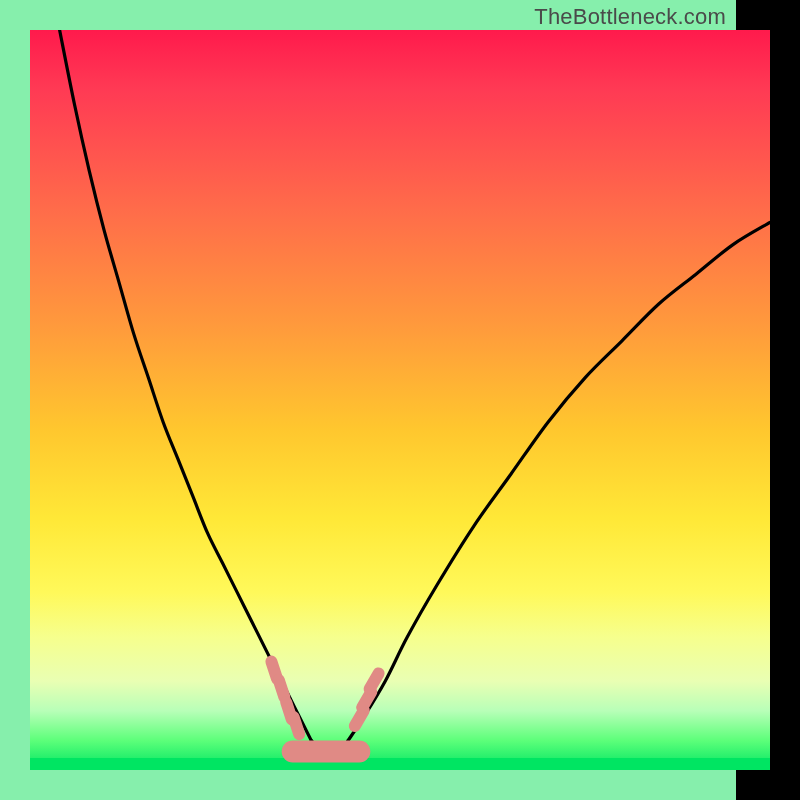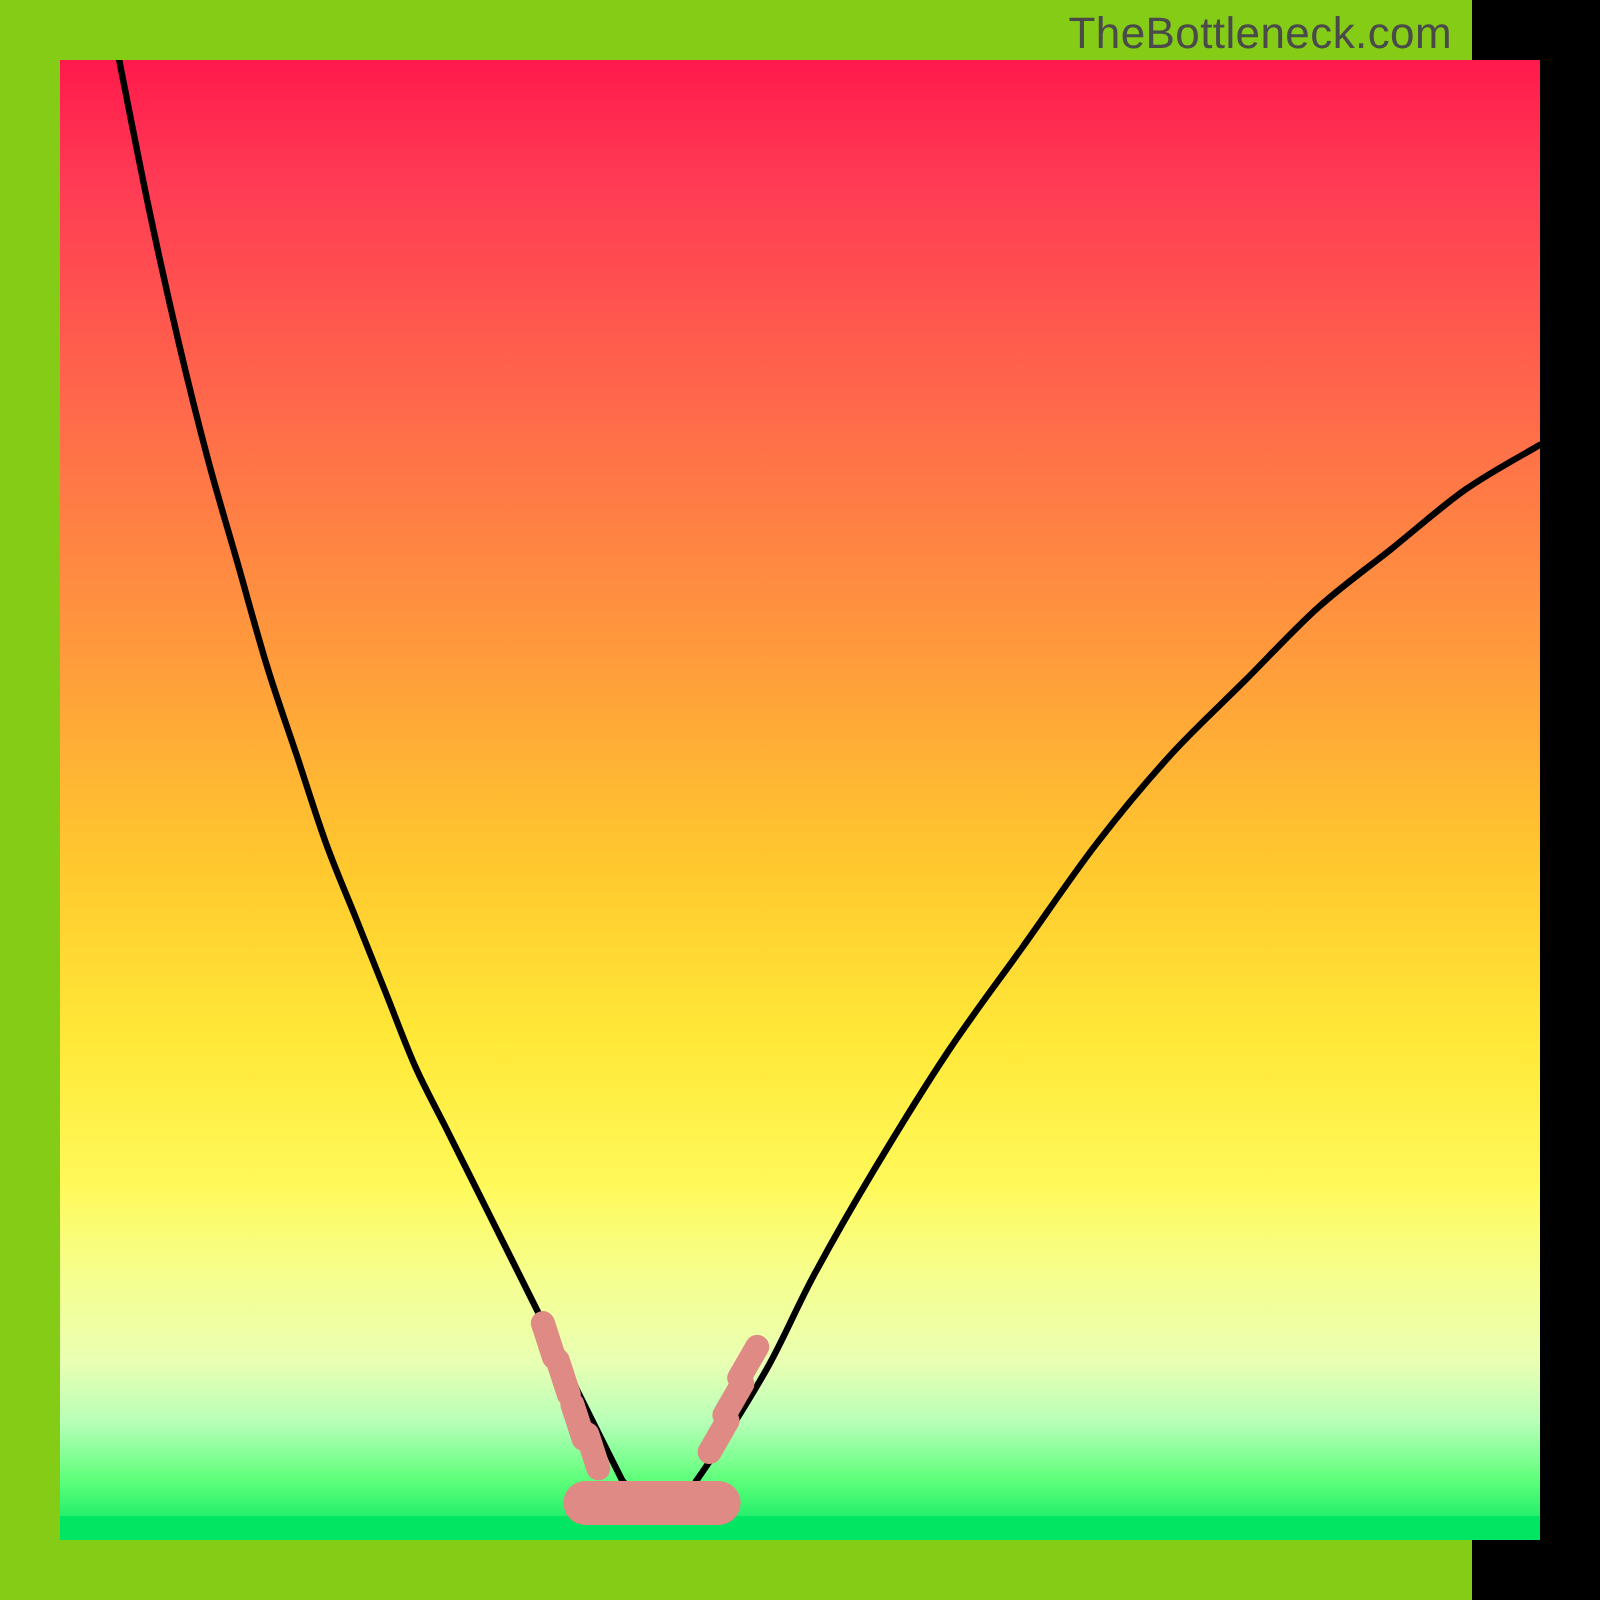--- a/index.html
+++ b/index.html
@@ -10,21 +10,21 @@
     background: #000;
     font-family: Arial, Helvetica, sans-serif;
     overflow: hidden;
   }
   .frame {
     position: absolute;
     left: 0;
     top: 0;
     width: 736px;
     height: 800px;
-    background: #84cc16;
+    background: #86efac;
     text-decoration: underline;
   }
   .plot {
     position: absolute;
     left: 30px;
     top: 30px;
     width: 740px;
     height: 740px;
     
     background: linear-gradient(

